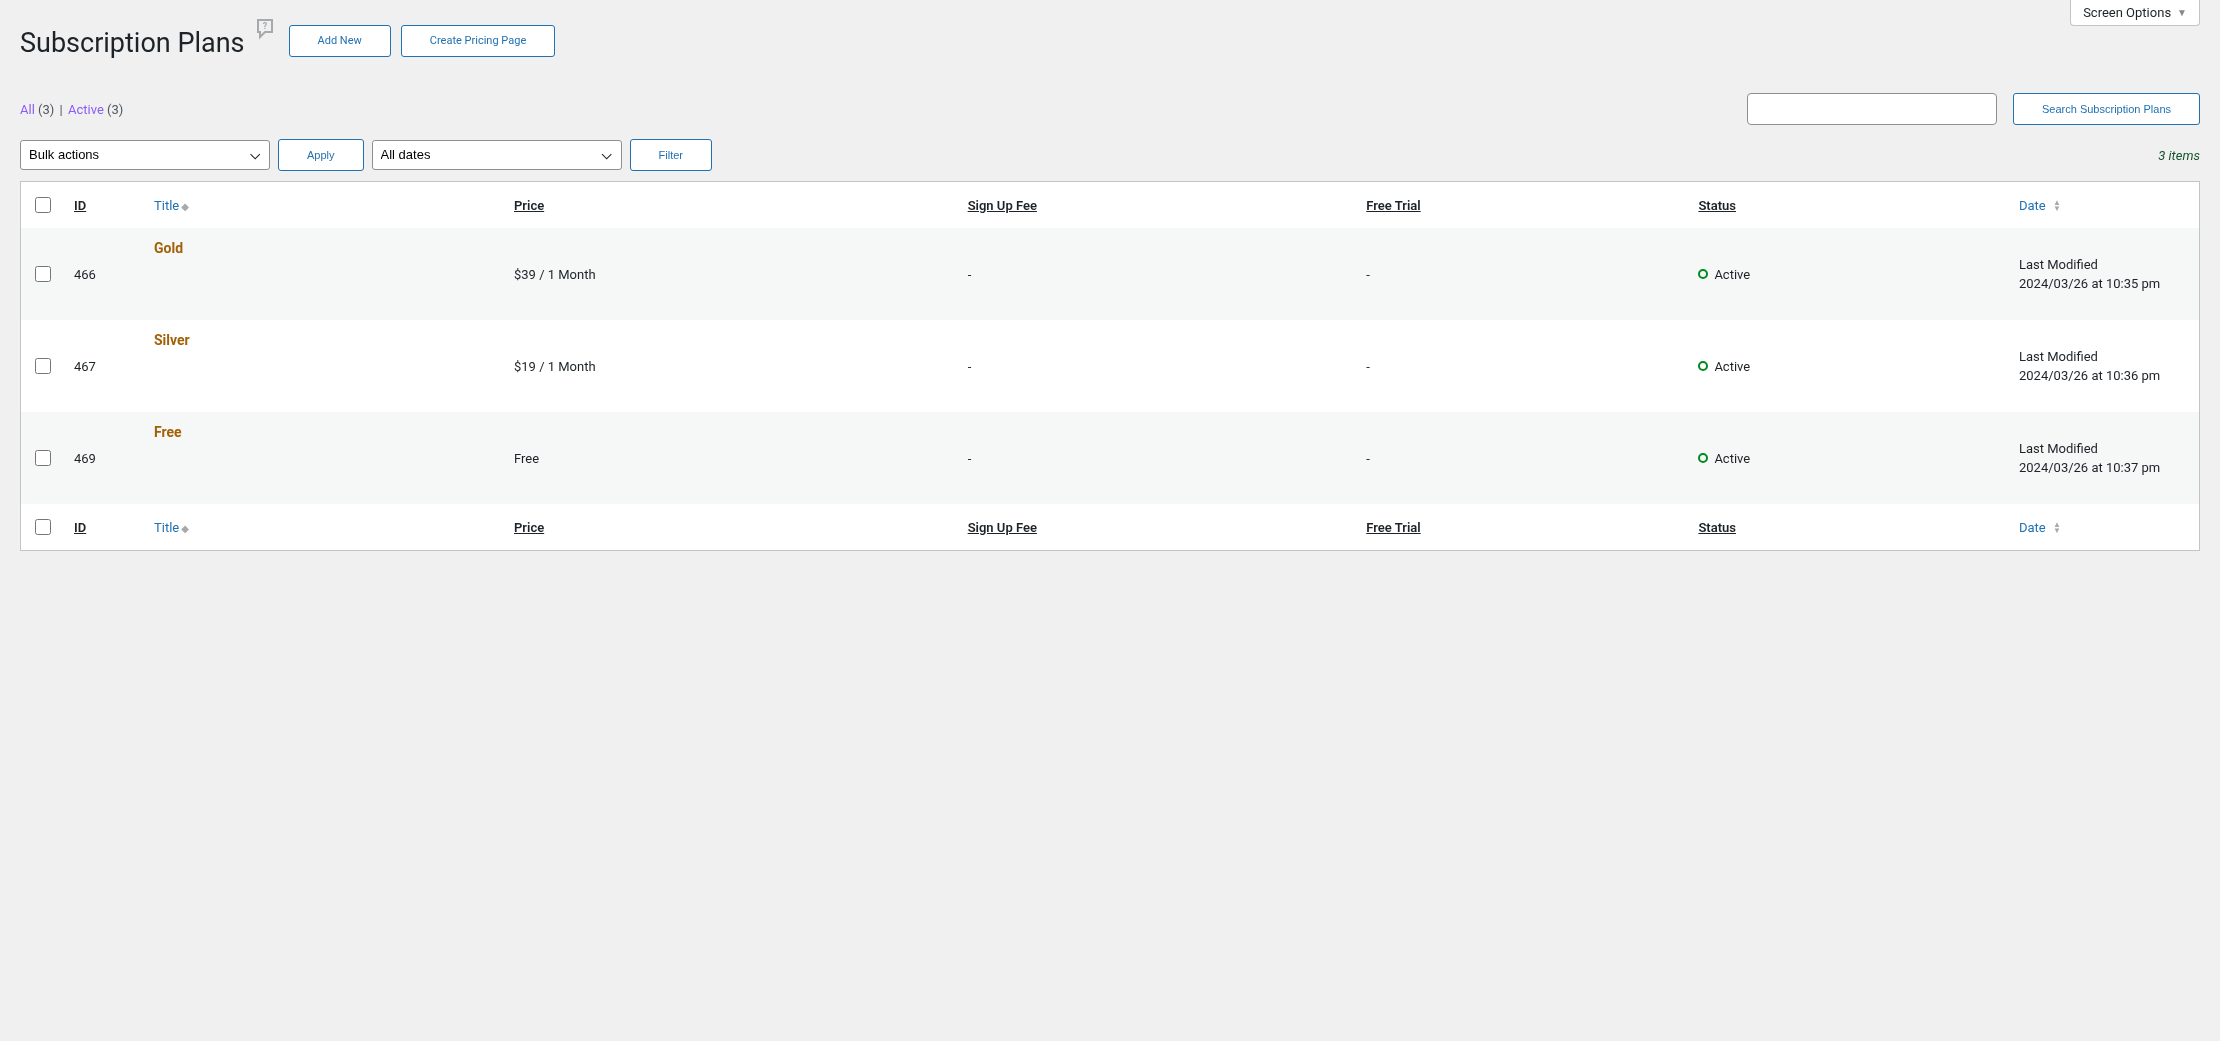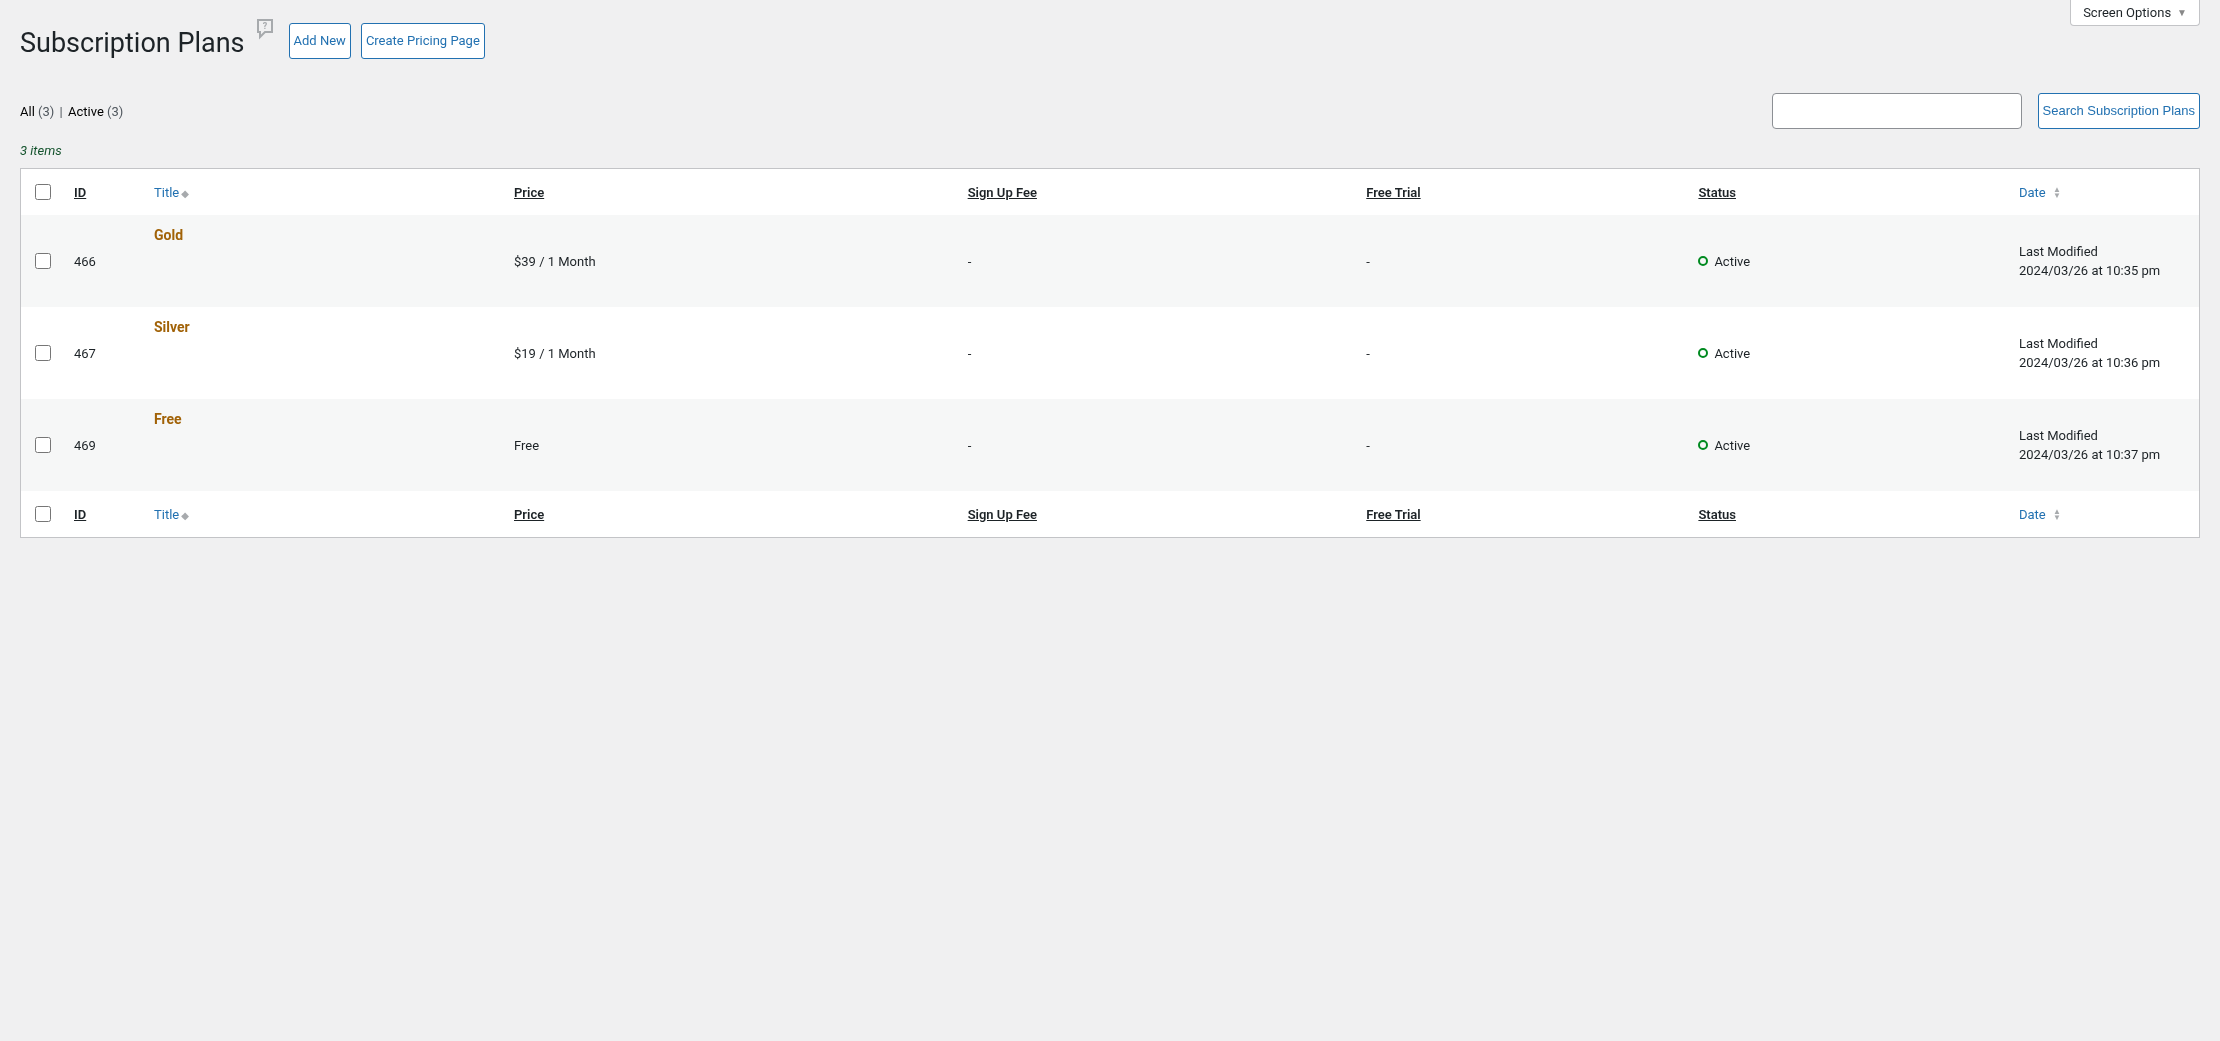--- a/index.html
+++ b/index.html
@@ -50,36 +50,36 @@
     display: inline-flex;
     position: relative;
     top: -12px;
   }
   .help-icon svg { width: 24px; height: 24px; }
   .btn {
     display: inline-block;
     background: #fff;
     border: 1px solid #2271b1;
     color: #2271b1;
-    padding: 4px 4px;
+    padding: 4px 28px;
     border-radius: 3px;
     cursor: pointer;
-    font-size: 13px;
+    font-size: 11px;
     line-height: 2;
     text-decoration: none;
   }
   .subsubsub {
     margin: 30px 0 14px 0;
     font-size: 13px;
     display: flex;
     align-items: center;
     justify-content: space-between;
   }
   .subsubsub .left a {
-    color: #000000;
+    color: #8b5cf6;
     text-decoration: none;
   }
   .subsubsub .left .count { color: #50575e; }
   .subsubsub .left .sep { color: #50575e; margin: 0 2px; }
   .subsubsub .right { display: flex; gap: 16px; }
   .search-input {
     padding: 0 8px;
     line-height: 2;
     min-height: 30px;
     width: 250px;
@@ -209,20 +209,34 @@
       <a href="#">Active</a>
       <span class="count">(3)</span>
     </div>
     <div class="right">
       <input type="search" class="search-input" style="">
       <button class="btn">Search Subscription Plans</button>
     </div>
   </div>
 
   <div class="tablenav">
+    <div class="left">
+      <span class="select-wrap">
+        <select>
+          <option>Bulk actions</option>
+        </select>
+      </span>
+      <button class="btn">Apply</button>
+      <span class="select-wrap">
+        <select>
+          <option>All dates</option>
+        </select>
+      </span>
+      <button class="btn">Filter</button>
+    </div>
     <div class="items-count">3 items</div>
   </div>
 
   <table class="widefat">
     <thead>
       <tr>
         <th class="check-column"><input type="checkbox" style=""></th>
         <th class="col-id"><b>ID</b></th>
         <th class="col-title sortable">
           <a href="#">

